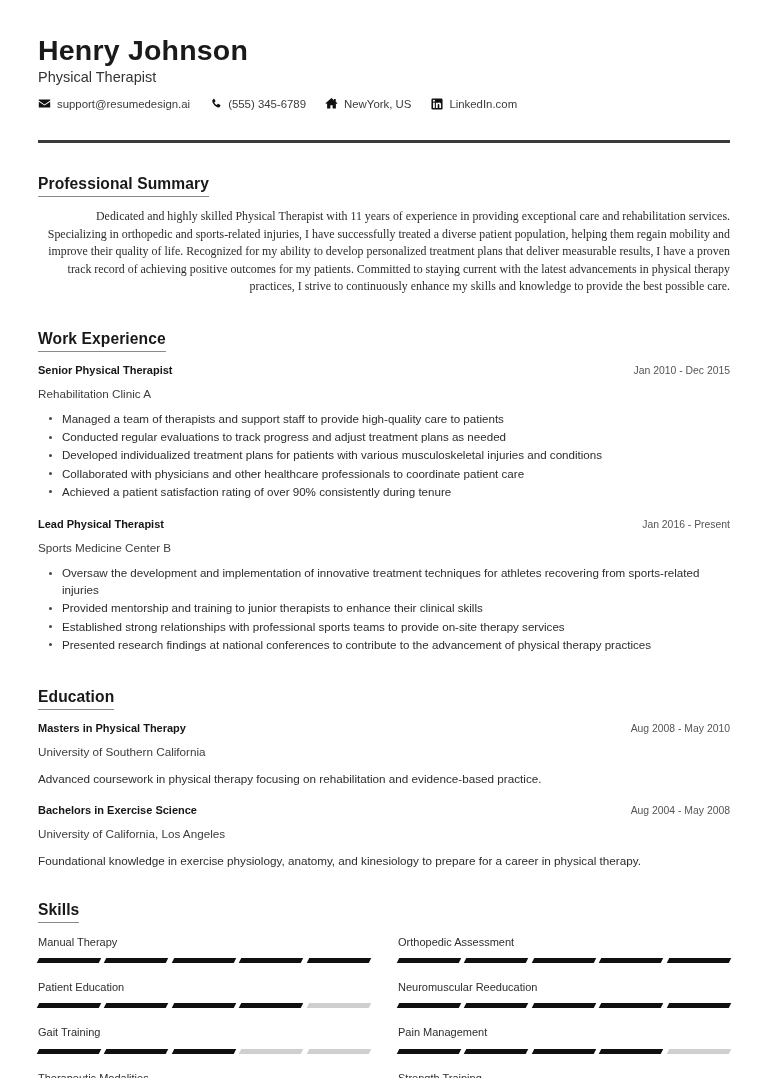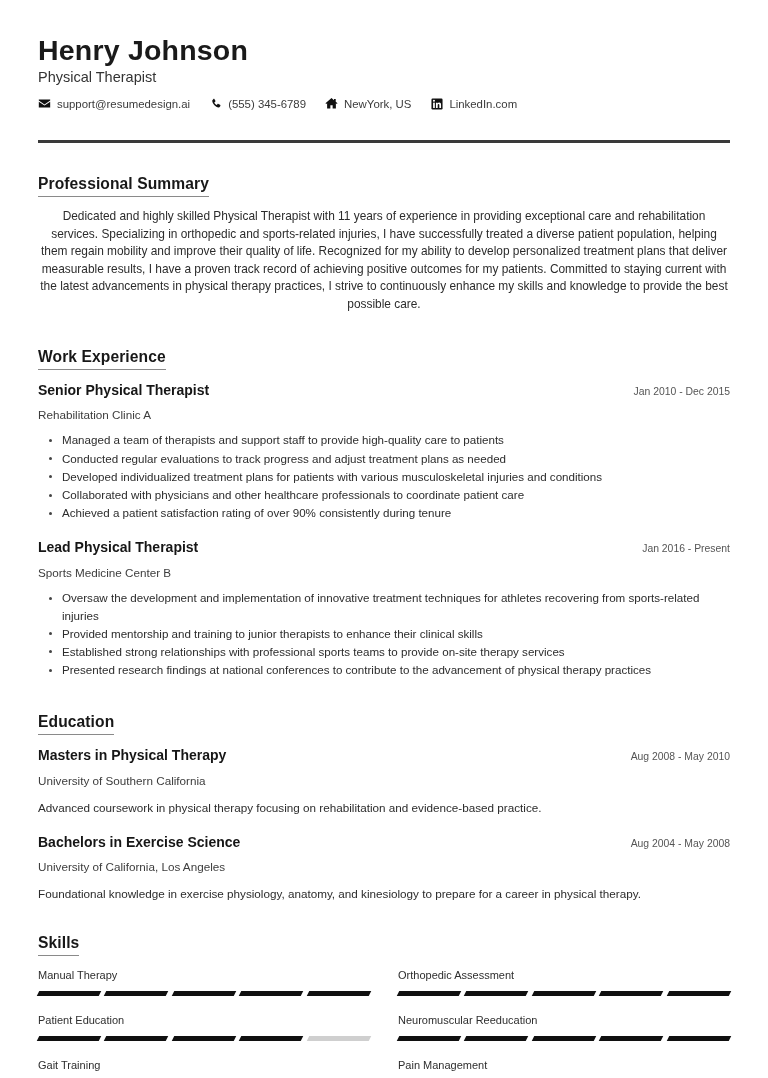--- a/index.html
+++ b/index.html
@@ -84,35 +84,36 @@
     margin: 12px 0 11px 0;
     line-height: 1.15;
   }
 
   
   .summary-text {
     font-size: 11.9px;
     line-height: 17.6px;
     color: #2c2c2c;
     margin: 0;
-    text-align: center;
+    text-align: right;
+    font-family: Liberation Serif, serif;
   }
 
   .gap-lg { height: 22px; }
   .gap-md { height: 19px; }
 
   
   .entry { margin-bottom: 0; }
   .entry-head {
     display: flex;
     justify-content: space-between;
     align-items: baseline;
   }
   .entry-role {
-    font-size: 14px;
+    font-size: 11px;
     font-weight: bold;
     color: #161616;
     line-height: 1.35;
   }
   .entry-date {
     font-size: 10.4px;
     color: #555555;
     white-space: nowrap;
     padding-left: 14px;
     line-height: 1.35;

